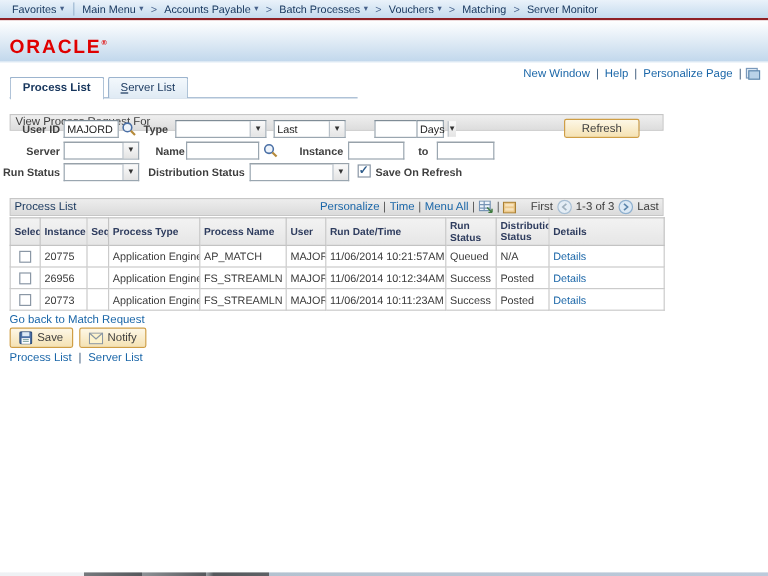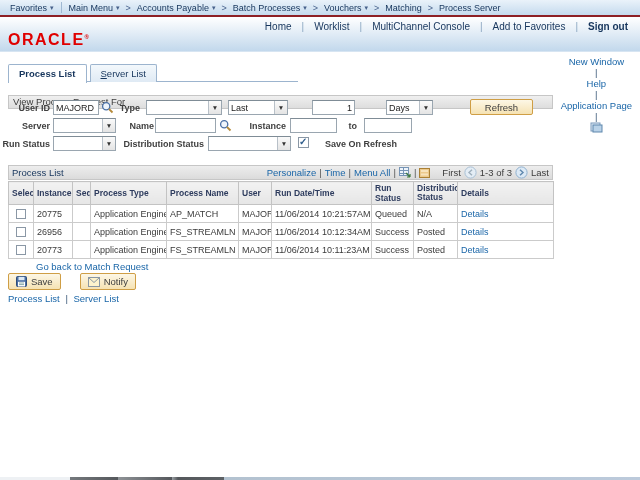--- a/index.html
+++ b/index.html
@@ -21,21 +21,21 @@
   .banner{height:34px;background:linear-gradient(#ffffff,#c2d8ec);position:relative;border-bottom:1px solid #d7e5f2;}
   .oracle-logo{position:absolute;left:8px;bottom:3px;color:#e00000;font-weight:bold;
     font-size:16px;letter-spacing:1.5px;line-height:1;}
   .oracle-logo sup{font-size:6px;letter-spacing:0;}
   .banner-links{position:absolute;top:4px;right:10px;display:flex;align-items:center;color:#16355c;font-size:10px;}
   .banner-links .lnk{padding:0 2px;cursor:pointer;color:#16355c;}
   .banner-links .bold{font-weight:bold;}
   .vsep{color:#8aa5c0;padding:0 8px;}
   .vsep::before{content:"|";}
   
-  .page-links{position:absolute;top:56px;right:6px;display:flex;align-items:center;font-size:9.5px;color:#1a66a8;flex-direction:column;}
+  .page-links{position:absolute;top:56px;right:6px;display:flex;align-items:center;font-size:9.5px;color:#1a66a8;}
   .page-links .lnk{color:#1a66a8;padding:0 2px;cursor:pointer;}
   .psep{color:#3c5a7a;padding:0 3px;}
   .psep::before{content:"|";}
   
   .tab-underline{position:absolute;top:81px;left:8px;width:290px;height:1px;background:#9cb4ce;}
   .tabs{position:absolute;top:64px;left:8px;display:flex;gap:3px;}
   .tab{height:17px;line-height:17px;padding:0 10px;border:1px solid #9cb4ce;border-bottom:none;
     border-radius:2px 2px 0 0;background:linear-gradient(#f3f8fc,#dfeaf4);color:#16355c;font-size:9.5px;cursor:pointer;}
   .tab.active{background:#fff;font-weight:bold;height:18px;}
   .tab.inactive::first-letter{text-decoration:underline;}
@@ -71,22 +71,22 @@
   .pg-circle{display:inline-flex;margin:0 3px;cursor:pointer;}
   table.ptable{border-collapse:collapse;table-layout:fixed;width:545px;margin-top:1px;}
   .ptable th{background:linear-gradient(#f2f2f2,#e6e6e6);border:1px solid #c3c3c3;font-weight:bold;color:#2e3c5e;
     text-align:left;padding:1px 3px;font-size:8.5px;height:20px;vertical-align:middle;overflow:hidden;}
   .ptable td{border:1px solid #cbcbcb;padding:1px 3px;font-size:9px;color:#3a3a3a;height:15px;background:#fff;
     white-space:nowrap;overflow:hidden;vertical-align:middle;}
   .ptable td.c{text-align:center;}
   .ptable .link{color:#1a66a8;cursor:pointer;}
   .rowcheck{width:10px;height:10px;box-sizing:border-box;border:1px solid #8a97a5;background:#fff;margin:0 auto;cursor:pointer;}
   
-  .goback{position:absolute;top:261px;left:8px;color:#1a66a8;font-size:9.5px;cursor:pointer;margin-left:28px;}
-  .footer-btns{position:absolute;top:273px;left:8px;display:flex;gap:19px;}
+  .goback{position:absolute;top:261px;left:8px;color:#1a66a8;font-size:9.5px;cursor:pointer;}
+  .footer-btns{position:absolute;top:273px;left:8px;display:flex;gap:5px;}
   .fbtn{box-sizing:border-box;border:1px solid #cf9e45;border-radius:2px;height:17px;
     background:linear-gradient(#fdf7e6,#f5e2b3);color:#3d3d3d;font-size:9.5px;
     display:flex;align-items:center;gap:4px;padding:0 7px;cursor:pointer;}
   .bottom-links{position:absolute;top:293px;left:8px;color:#1a66a8;font-size:9.5px;}
   .bottom-links .lnk{color:#1a66a8;cursor:pointer;}
   .blsep{color:#3c5a7a;padding:0 3px;}
   .blsep::before{content:"|";}
   .bottom-strip{position:absolute;bottom:0;left:0;width:640px;height:3px;
     background:linear-gradient(90deg,#eef1f4 0,#eef1f4 70px,#75797d 70px,#55585c 118px,#8e9296 118px,#55585c 172px,#9aa0a4 172px,#55585c 178px,#5d6165 224px,#b3c2d0 224px,#bccadb 640px);}
 </style>
@@ -117,45 +117,34 @@
   <span class="crumb-item">
     <span>Vouchers</span>
     <span class="crumb-arrow">▾</span>
   </span>
   <span class="crumb-gt">&gt;</span>
   <span class="crumb-item">
     <span>Matching</span>
   </span>
   <span class="crumb-gt">&gt;</span>
   <span class="crumb-item">
-    <span>Process Server</span>
+    <span>Server Monitor</span>
   </span>
 </div>
 
 <div class="banner">
   <div class="oracle-logo"><span>ORACLE</span><sup>®</sup></div>
-  <div class="banner-links">
-    <span class="lnk">Home</span>
-    <span class="vsep"></span>
-    <span class="lnk">Worklist</span>
-    <span class="vsep"></span>
-    <span class="lnk">MultiChannel Console</span>
-    <span class="vsep"></span>
-    <span class="lnk">Add to Favorites</span>
-    <span class="vsep"></span>
-    <span class="lnk bold">Sign out</span>
-  </div>
 </div>
 
 <div class="page-links">
   <span class="lnk">New Window</span>
   <span class="psep"></span>
   <span class="lnk">Help</span>
   <span class="psep"></span>
-  <span class="lnk">Application Page</span>
+  <span class="lnk">Personalize Page</span>
   <span class="psep"></span>
   <span style="display:inline-flex;">
     <svg width="13" height="11" viewBox="0 0 13 11">
         <rect x="1" y="1" width="9" height="8" fill="#dce9f5" stroke="#7a99bb"></rect>
         <rect x="3" y="3" width="9" height="7" fill="#b9d2e8" stroke="#5e87ad"></rect>
       </svg>
   </span>
 </div>
 
 <div class="tab-underline"></div>
@@ -177,21 +166,21 @@
 <div class="flabel" style="left:112px;top:103px;width:28px;">Type</div>
 <div class="fselect" style="left:146px;top:100px;width:76px;">
   <span class="val"></span>
   <span class="arr">▼</span>
 </div>
 <div class="fselect" style="left:228px;top:100px;width:60px;">
   <span class="val">Last</span>
   <span class="arr">▼</span>
 </div>
 <input class="ftext" style="left: 312px; top: 100px; width: 43px; text-align: right;" value="1">
-<div class="fselect" style="left:386px;top:100px;width:47px;">
+<div class="fselect" style="left:347px;top:100px;width:23px;">
   <span class="val">Days</span>
   <span class="arr">▼</span>
 </div>
 <div class="btn" style="left:470px;top:99px;width:63px;height:16px;">Refresh</div>
 
 <div class="flabel" style="left:2px;top:121px;width:48px;">Server</div>
 <div class="fselect" style="left:53px;top:118px;width:63px;">
   <span class="val"></span>
   <span class="arr">▼</span>
 </div>
@@ -212,21 +201,21 @@
 <div class="fselect" style="left:53px;top:136px;width:63px;">
   <span class="val"></span>
   <span class="arr">▼</span>
 </div>
 <div class="flabel" style="left:116px;top:139px;width:88px;">Distribution Status</div>
 <div class="fselect" style="left:208px;top:136px;width:83px;">
   <span class="val"></span>
   <span class="arr">▼</span>
 </div>
 <div class="checkbox checked" style="left:298px;top:137px;"></div>
-<div class="flabel" style="left:313px;top:139px;width:110px;text-align:left;margin-left:12px;">Save On Refresh</div>
+<div class="flabel" style="left:313px;top:139px;width:110px;text-align:left;">Save On Refresh</div>
 
 <div class="grid">
   <div class="grid-bar">
     <span class="grid-title">Process List</span>
     <span class="grid-tools">
       <span class="lnk">Personalize</span>
       <span class="gsep"></span>
       <span class="lnk">Time</span>
       <span class="gsep"></span>
       <span class="lnk">Menu All</span>

